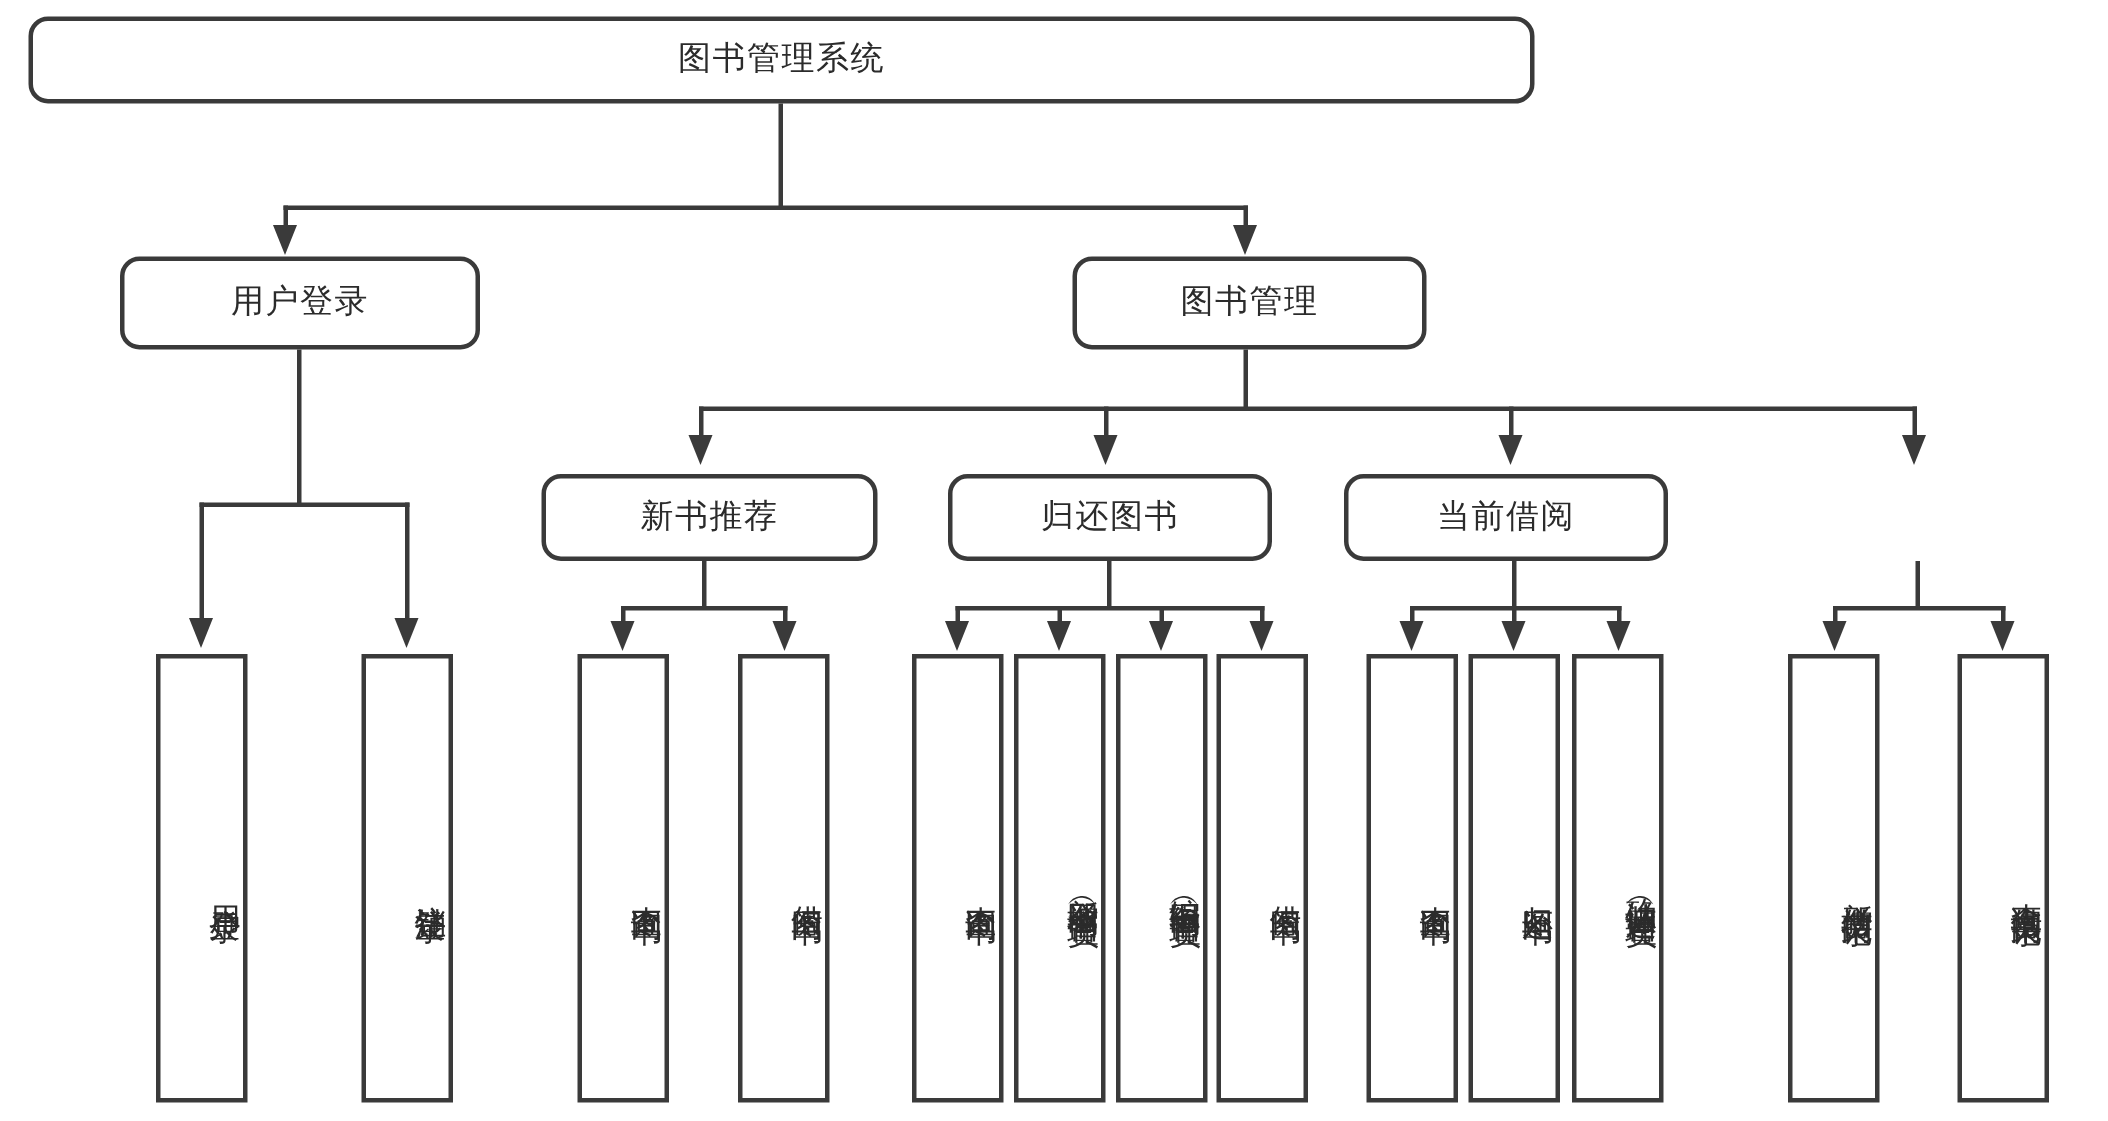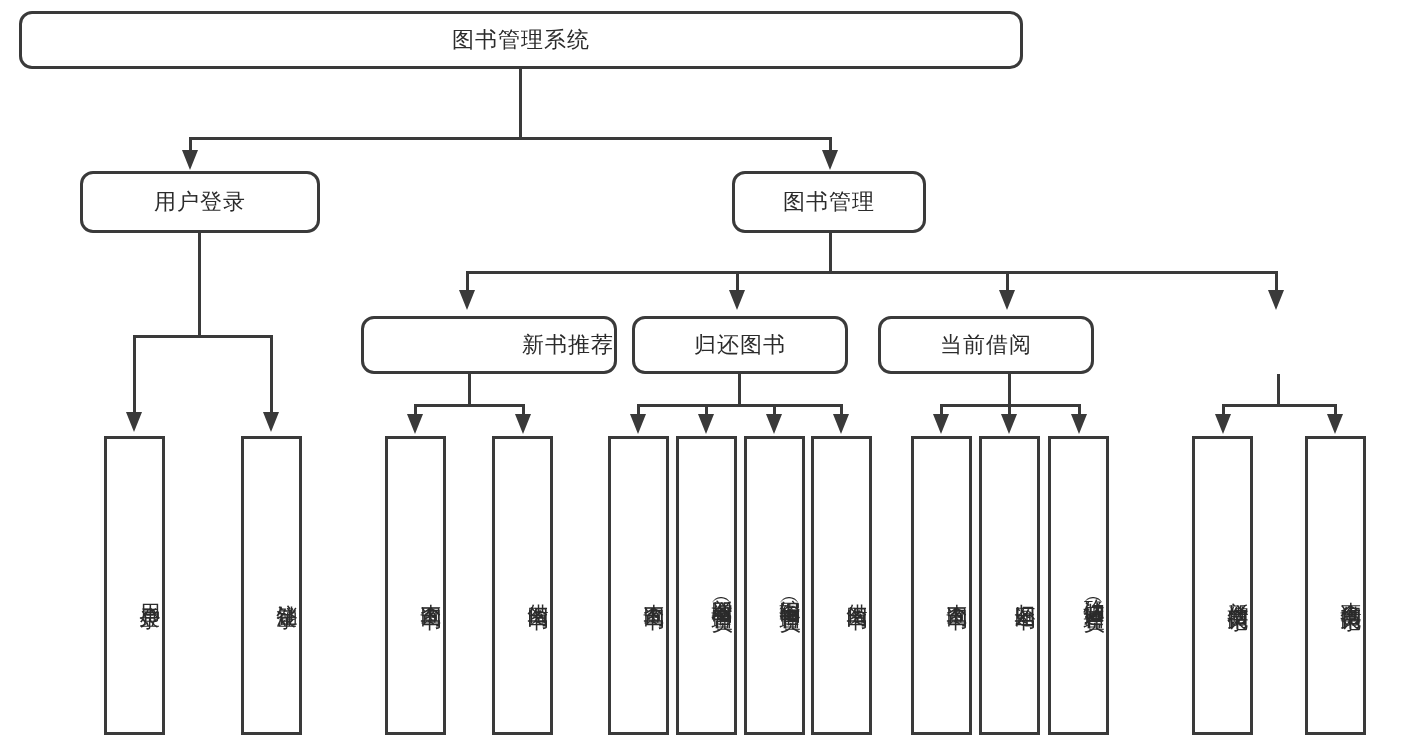--- a/index.html
+++ b/index.html
@@ -81,21 +81,21 @@
 
   <div class="line vline" style="left:189px; top:137px; width:3px; height:24px;"></div>
   <div class="arrow" style="left:182px; top:150px;"></div>
 
   <div class="line vline" style="left:829px; top:137px; width:3px; height:24px;"></div>
   <div class="arrow" style="left:822px; top:150px;"></div>
 
   <div class="node h" style="left:80px; top:171px; width:240px; height:62px;">
     <span>用户登录</span>
   </div>
-  <div class="node h" style="left:732px; top:171px; width:194px; height:62px;">
+  <div class="node h" style="left:715px; top:171px; width:236px; height:62px;">
     <span>图书管理</span>
   </div>
 
   <div class="line vline" style="left:198px; top:233px; width:3px; height:104px;"></div>
   <div class="line hline" style="left:133px; top:335px; width:140px; height:3px;"></div>
   <div class="line vline" style="left:133px; top:335px; width:3px; height:88px;"></div>
   <div class="arrow" style="left:126px; top:412px;"></div>
   <div class="line vline" style="left:270px; top:335px; width:3px; height:88px;"></div>
   <div class="arrow" style="left:263px; top:412px;"></div>
 
@@ -104,27 +104,27 @@
 
   <div class="line vline" style="left:466px; top:271px; width:3px; height:32px;"></div>
   <div class="arrow" style="left:459px; top:290px;"></div>
   <div class="line vline" style="left:736px; top:271px; width:3px; height:32px;"></div>
   <div class="arrow" style="left:729px; top:290px;"></div>
   <div class="line vline" style="left:1006px; top:271px; width:3px; height:32px;"></div>
   <div class="arrow" style="left:999px; top:290px;"></div>
   <div class="line vline" style="left:1275px; top:271px; width:3px; height:32px;"></div>
   <div class="arrow" style="left:1268px; top:290px;"></div>
 
-  <div class="node h" style="left:361px; top:316px; width:256px; height:58px;justify-content:flex-end;">
+  <div class="node h" style="left:361px; top:316px; width:224px; height:58px;">
     <span>新书推荐</span>
   </div>
   <div class="node h" style="left:632px; top:316px; width:216px; height:58px;">
     <span>归还图书</span>
   </div>
-  <div class="node h" style="left:878px; top:316px; width:216px; height:58px;">
+  <div class="node h" style="left:896px; top:316px; width:216px; height:58px;">
     <span>当前借阅</span>
   </div>
 
   <div class="line vline" style="left:468px; top:374px; width:3px; height:32px;"></div>
   <div class="line hline" style="left:414px; top:404px; width:111px; height:3px;"></div>
   <div class="line vline" style="left:414px; top:404px; width:3px; height:22px;"></div>
   <div class="arrow" style="left:407px; top:414px;"></div>
   <div class="line vline" style="left:522px; top:404px; width:3px; height:22px;"></div>
   <div class="arrow" style="left:515px; top:414px;"></div>
 

